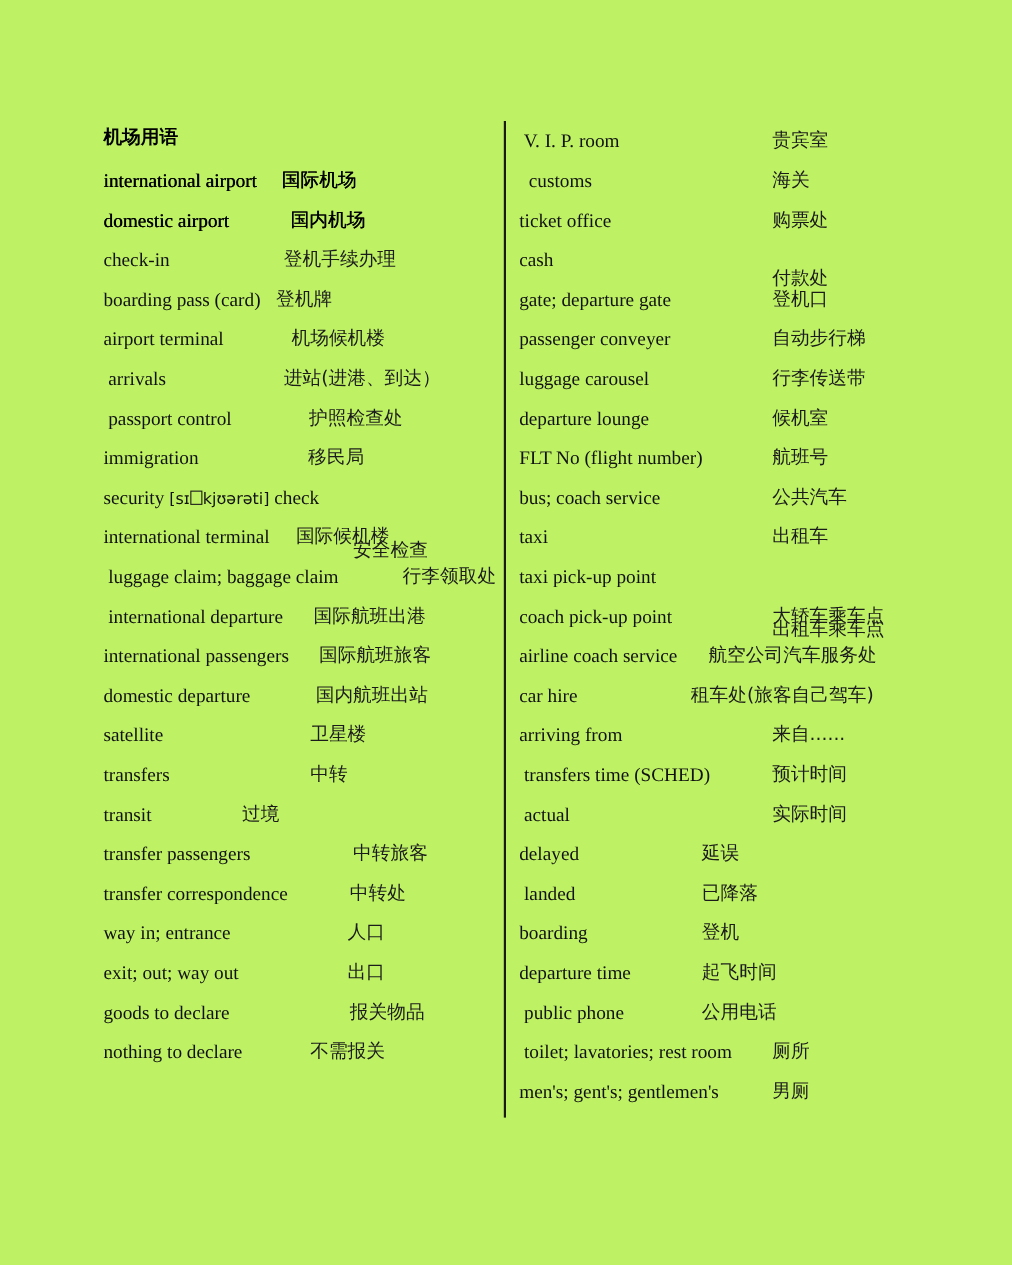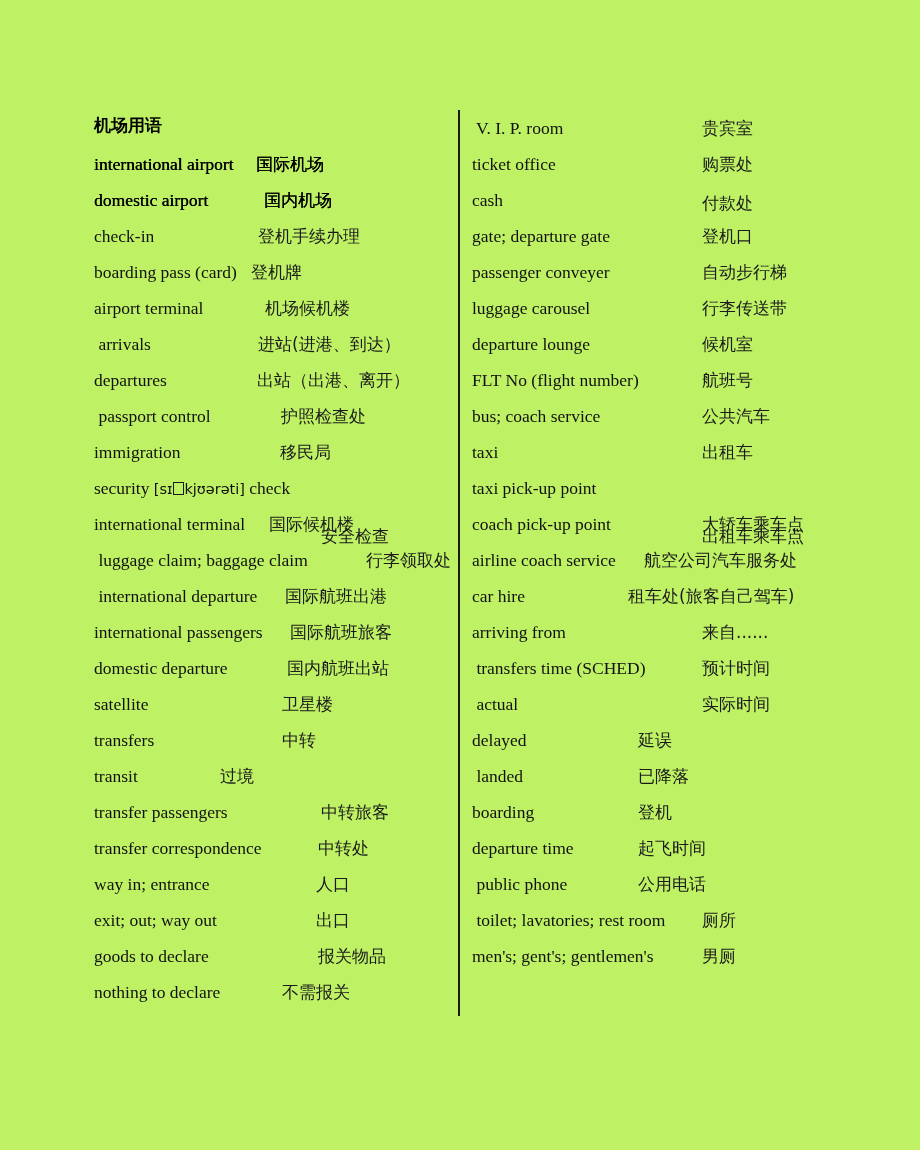--- a/index.html
+++ b/index.html
@@ -100,21 +100,20 @@
 
   <div class="column" id="left-column">
     <div class="section-title">机场用语</div>
     <div id="left-entries">
         <div class="entry heavy"><span class="term">international airport</span><span class="gloss" style="position: absolute; left: 162px; top: 0px;">国际机场</span></div>
         <div class="entry heavy"><span class="term">domestic airport</span><span class="gloss" style="position: absolute; left: 170px; top: 0px;">国内机场</span></div>
         <div class="entry"><span class="term">check-in</span><span class="gloss" style="position: absolute; left: 164px; top: 0px;">登机手续办理</span></div>
         <div class="entry"><span class="term">boarding pass (card)</span><span class="gloss" style="position: absolute; left: 157px; top: 0px;">登机牌</span></div>
         <div class="entry"><span class="term">airport terminal</span><span class="gloss" style="position: absolute; left: 171px; top: 0px;">机场候机楼</span></div>
         <div class="entry"><span class="term"> arrivals</span><span class="gloss" style="position: absolute; left: 164px; top: 0px;">进站(进港、到达）</span></div>
-        <div class="entry"><span class="term">departures</span><span class="gloss" style="position: absolute; left: 163px; top: 0px;">出站（出港、离开）</span></div>
         <div class="entry"><span class="term"> passport control</span><span class="gloss" style="position: absolute; left: 187px; top: 0px;">护照检查处</span></div>
         <div class="entry"><span class="term">immigration</span><span class="gloss" style="position: absolute; left: 186px; top: 0px;">移民局</span></div>
         <div class="entry"><span class="term">security <span class="ipa">[sɪ<span class="tofu"></span>kjʊərəti]</span> check</span><span class="gloss" style="position: absolute; left: 227px; top: 0px; margin-top: 48px;">安全检查</span></div>
         <div class="entry"><span class="term">international terminal</span><span class="gloss" style="position: absolute; left: 175px; top: 0px;">国际候机楼</span></div>
         <div class="entry"><span class="term"> luggage claim; baggage claim</span><span class="gloss" style="position: absolute; left: 272px; top: 0px;">行李领取处</span></div>
         <div class="entry"><span class="term"> international departure</span><span class="gloss" style="position: absolute; left: 191px; top: 0px;">国际航班出港</span></div>
         <div class="entry"><span class="term">international passengers</span><span class="gloss" style="position: absolute; left: 196px; top: 0px;">国际航班旅客</span></div>
         <div class="entry"><span class="term">domestic departure</span><span class="gloss" style="position: absolute; left: 193px; top: 0px;">国内航班出站</span></div>
         <div class="entry"><span class="term">satellite</span><span class="gloss" style="position: absolute; left: 188px; top: 0px;">卫星楼</span></div>
         <div class="entry"><span class="term">transfers</span><span class="gloss" style="position: absolute; left: 188px; top: 0px;">中转</span></div>
@@ -124,22 +123,23 @@
         <div class="entry"><span class="term">way in; entrance</span><span class="gloss" style="position: absolute; left: 222px; top: 0px; text-align: right;">人口</span></div>
         <div class="entry"><span class="term">exit; out; way out</span><span class="gloss" style="position: absolute; left: 222px; top: 0px;">出口</span></div>
         <div class="entry"><span class="term">goods to declare</span><span class="gloss" style="position: absolute; left: 224px; top: 0px;">报关物品</span></div>
         <div class="entry"><span class="term">nothing to declare</span><span class="gloss" style="position: absolute; left: 188px; top: 0px;">不需报关</span></div>
       </div>
   </div>
 
   <div class="column" id="right-column">
     <div id="right-entries">
         <div class="entry"><span class="term"> V. I. P. room</span><span class="gloss" style="position: absolute; left: 230px; top: 0px;">贵宾室</span></div>
+        <div class="entry"><span class="term">  customs</span><span class="gloss" style="position: absolute; left: 230px; top: 0px;">海关</span></div>
         <div class="entry"><span class="term">ticket office</span><span class="gloss" style="position: absolute; left: 230px; top: 0px;">购票处</span></div>
-        <div class="entry"><span class="term">cash</span><span class="gloss" style="position: absolute; left: 230px; top: 3px; text-align: center;">付款处</span></div>
+        <div class="entry"><span class="term">cash</span><span class="gloss" style="position: absolute; left: 230px; top: 17px; text-align: center;">付款处</span></div>
         <div class="entry"><span class="term">gate; departure gate</span><span class="gloss" style="position: absolute; left: 230px; top: 0px;">登机口</span></div>
         <div class="entry"><span class="term">passenger conveyer</span><span class="gloss" style="position: absolute; left: 230px; top: 0px;">自动步行梯</span></div>
         <div class="entry"><span class="term">luggage carousel</span><span class="gloss" style="position: absolute; left: 230px; top: 0px;">行李传送带</span></div>
         <div class="entry"><span class="term">departure lounge</span><span class="gloss" style="position: absolute; left: 230px; top: 0px; text-align: center;">候机室</span></div>
         <div class="entry"><span class="term">FLT No (flight number)</span><span class="gloss" style="position: absolute; left: 230px; top: 0px;">航班号</span></div>
         <div class="entry"><span class="term">bus; coach service</span><span class="gloss" style="position: absolute; left: 230px; top: 0px;">公共汽车</span></div>
         <div class="entry"><span class="term">taxi</span><span class="gloss" style="position: absolute; left: 230px; top: 0px;">出租车</span></div>
         <div class="entry"><span class="term">taxi pick-up point</span><span class="gloss" style="position: absolute; left: 230px; top: 0px; margin-top: 48px;">出租车乘车点</span></div>
         <div class="entry"><span class="term">coach pick-up point</span><span class="gloss" style="position: absolute; left: 230px; top: 0px;">大轿车乘车点</span></div>
         <div class="entry"><span class="term">airline coach service</span><span class="gloss" style="position: absolute; left: 172px; top: 0px;">航空公司汽车服务处</span></div>

